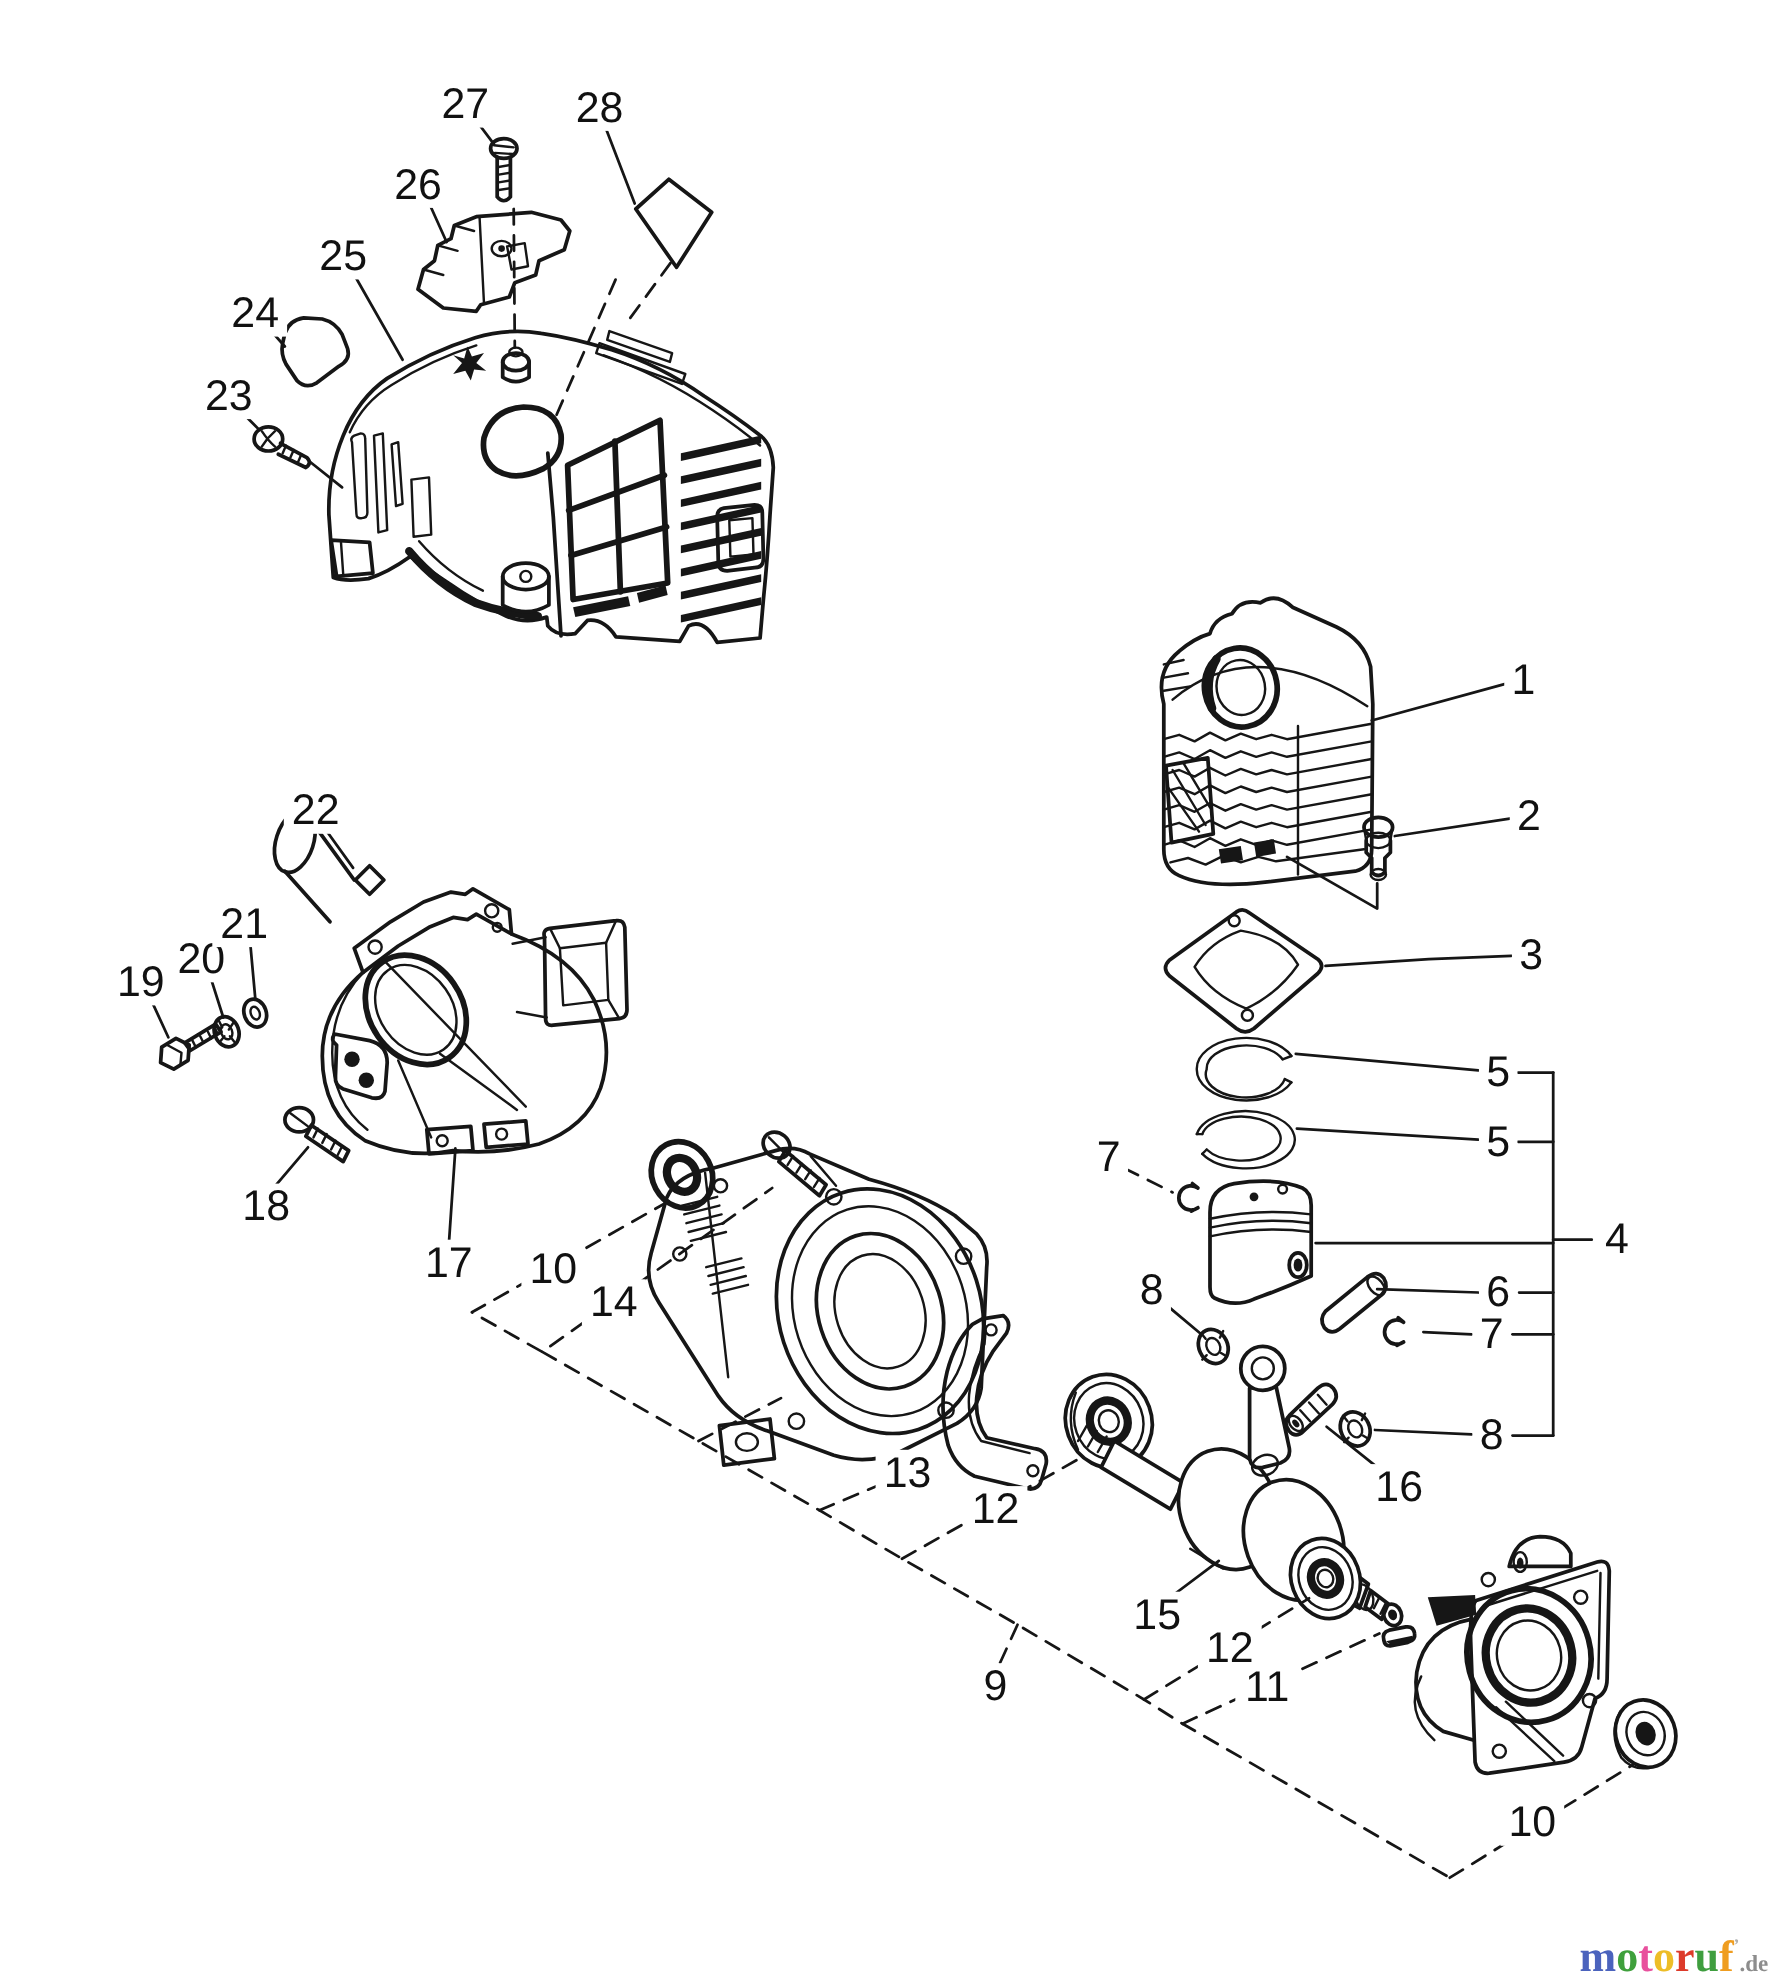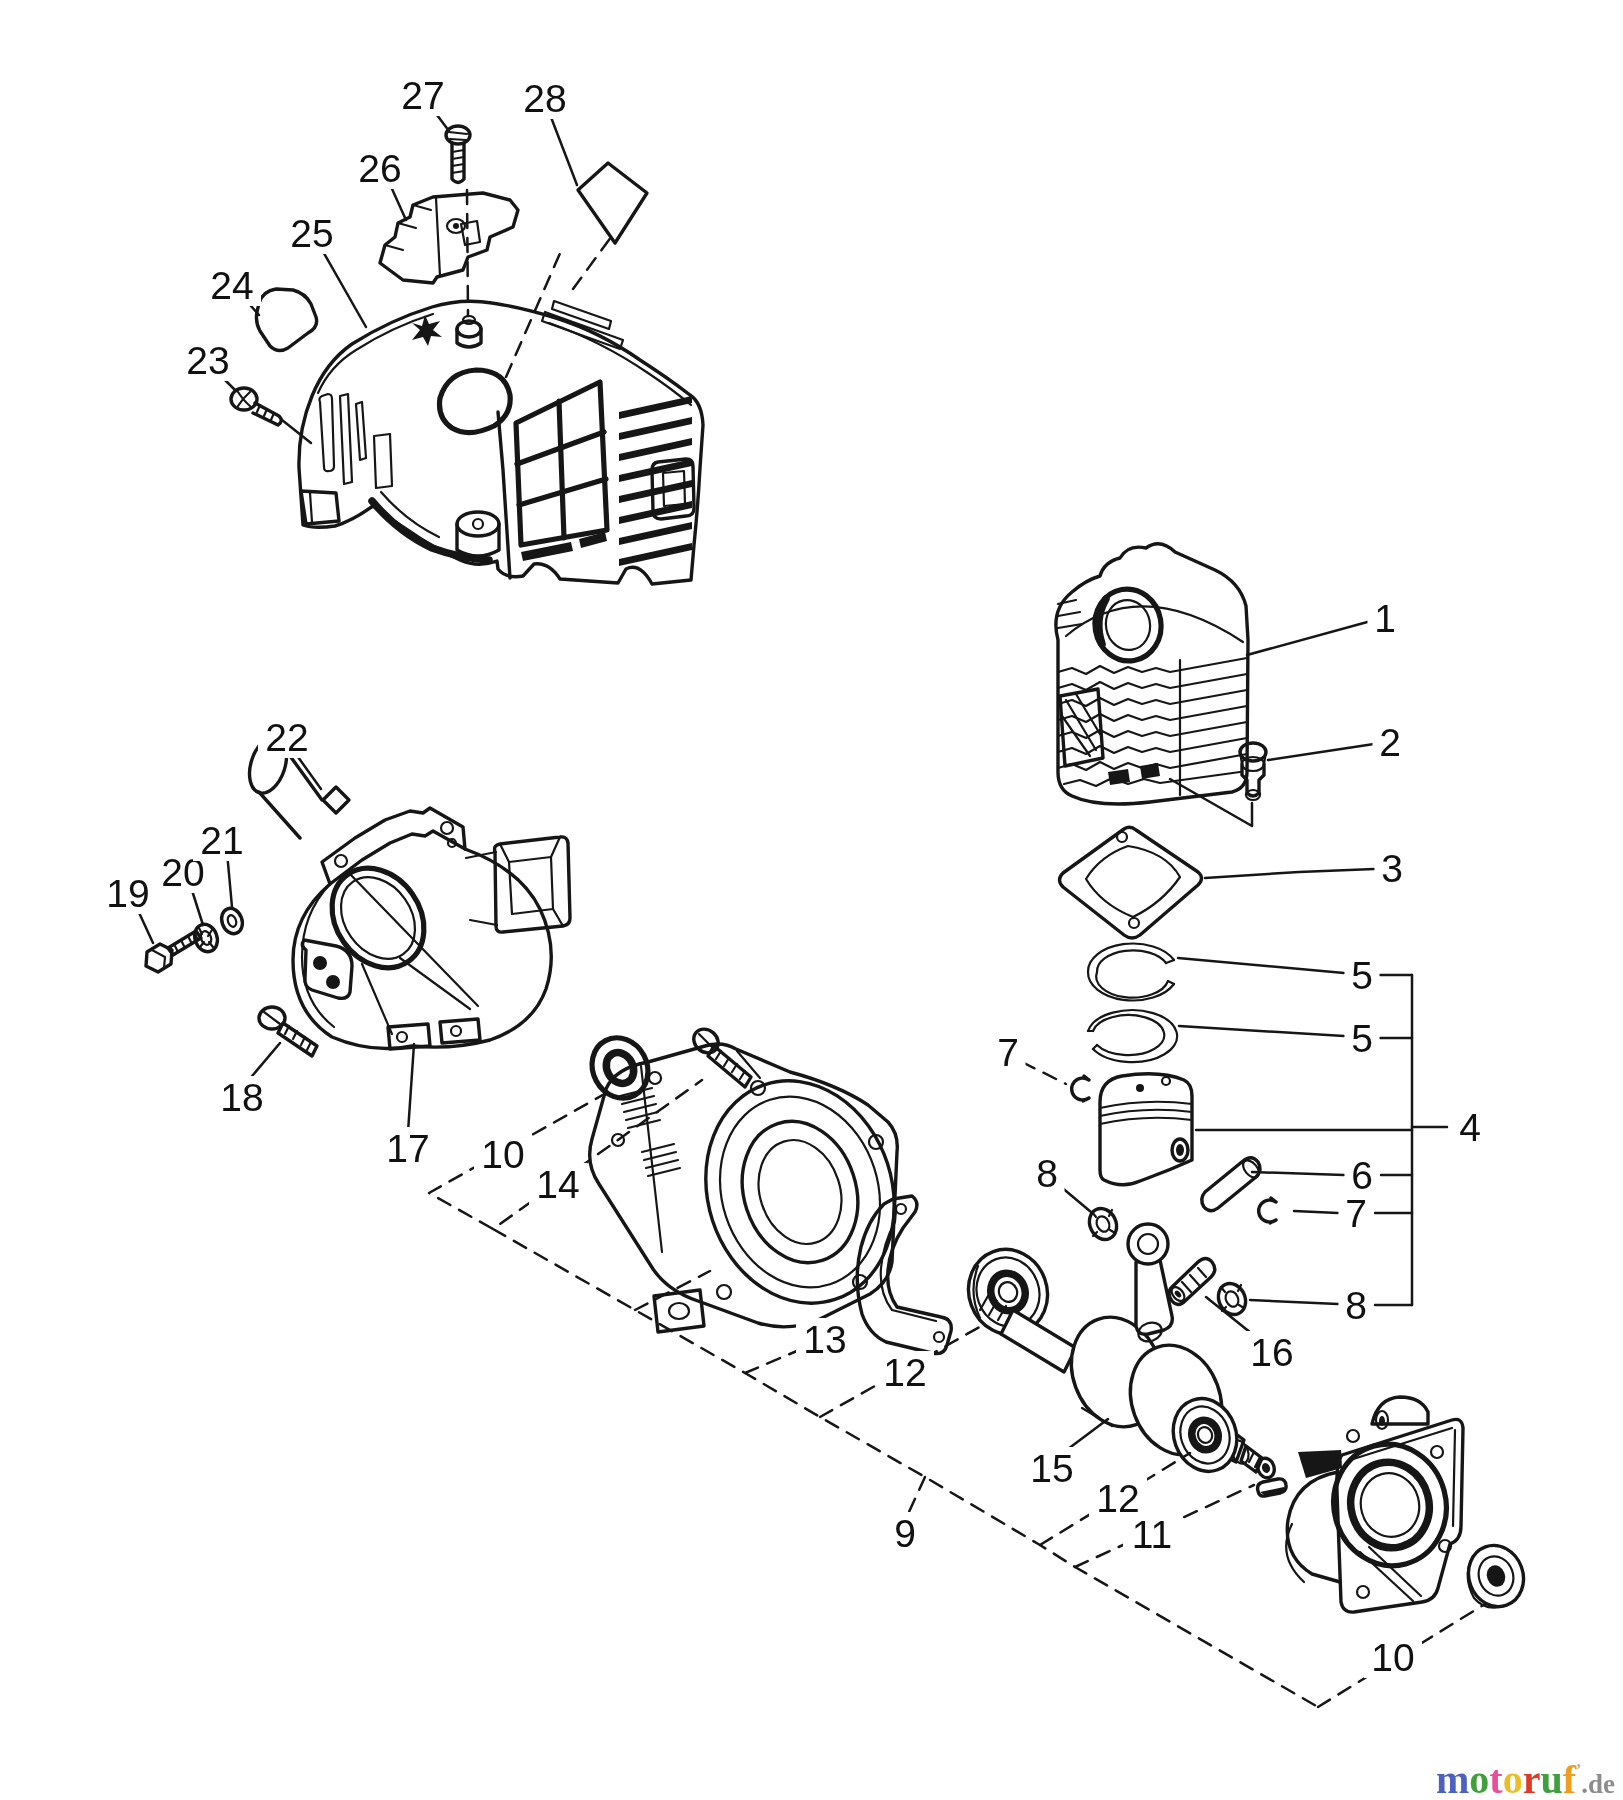--- a/index.html
+++ b/index.html
@@ -14,21 +14,21 @@
   .fw {fill:#ffffff;stroke:#161616;stroke-width:3.4;stroke-linecap:round;stroke-linejoin:round;}
   .leader{fill:none;stroke:#161616;stroke-width:2.5;stroke-linecap:round;stroke-linejoin:round;}
   .dash{stroke-dasharray:14 10;}
   .backer{fill:#ffffff;stroke:none;}
   .callout{font-family:"Liberation Sans",sans-serif;font-size:39px;fill:#111;
            text-anchor:middle;dominant-baseline:central;}
   #watermark{position:absolute;left:1436px;top:1748px;width:180px;height:48px;
              font-family:"Liberation Serif",serif;font-weight:bold;font-size:40px;
              white-space:nowrap;line-height:44px;}
   #watermark .tm{font-size:16px;vertical-align:18px;}
-  #watermark .tld{font-size:27px;font-weight:bold;margin-top:16px;}
+  #watermark .tld{font-size:21px;font-weight:bold;margin-top:16px;}
 </style>
 </head>
 <body>
 
 <div id="page">
 <svg id="d-svg" width="1623" height="1800" viewBox="0 0 1623 1800">
 
   <g>
     <path class="fw" d="M303 525 L299 468 Q298 430 312 396 Q326 362 352 344 Q390 320 432 307 Q462 298 492 303 Q520 307 556 318 Q600 332 640 360 Q668 378 690 395 Q702 403 703 425 L700 468 Q698 505 694 545 L691 580 L652 584 Q640 562 626 569 L618 583 L560 579 Q549 562 534 564 L523 576 Q506 579 498 569 L497 561 Q478 568 460 560 Q430 546 409 531 Q389 518 373 506 Q352 521 335 526 Q314 529 303 525 Z"></path>
     <path class="s2" d="M318 393 Q330 366 356 350 Q392 327 433 314"></path>

